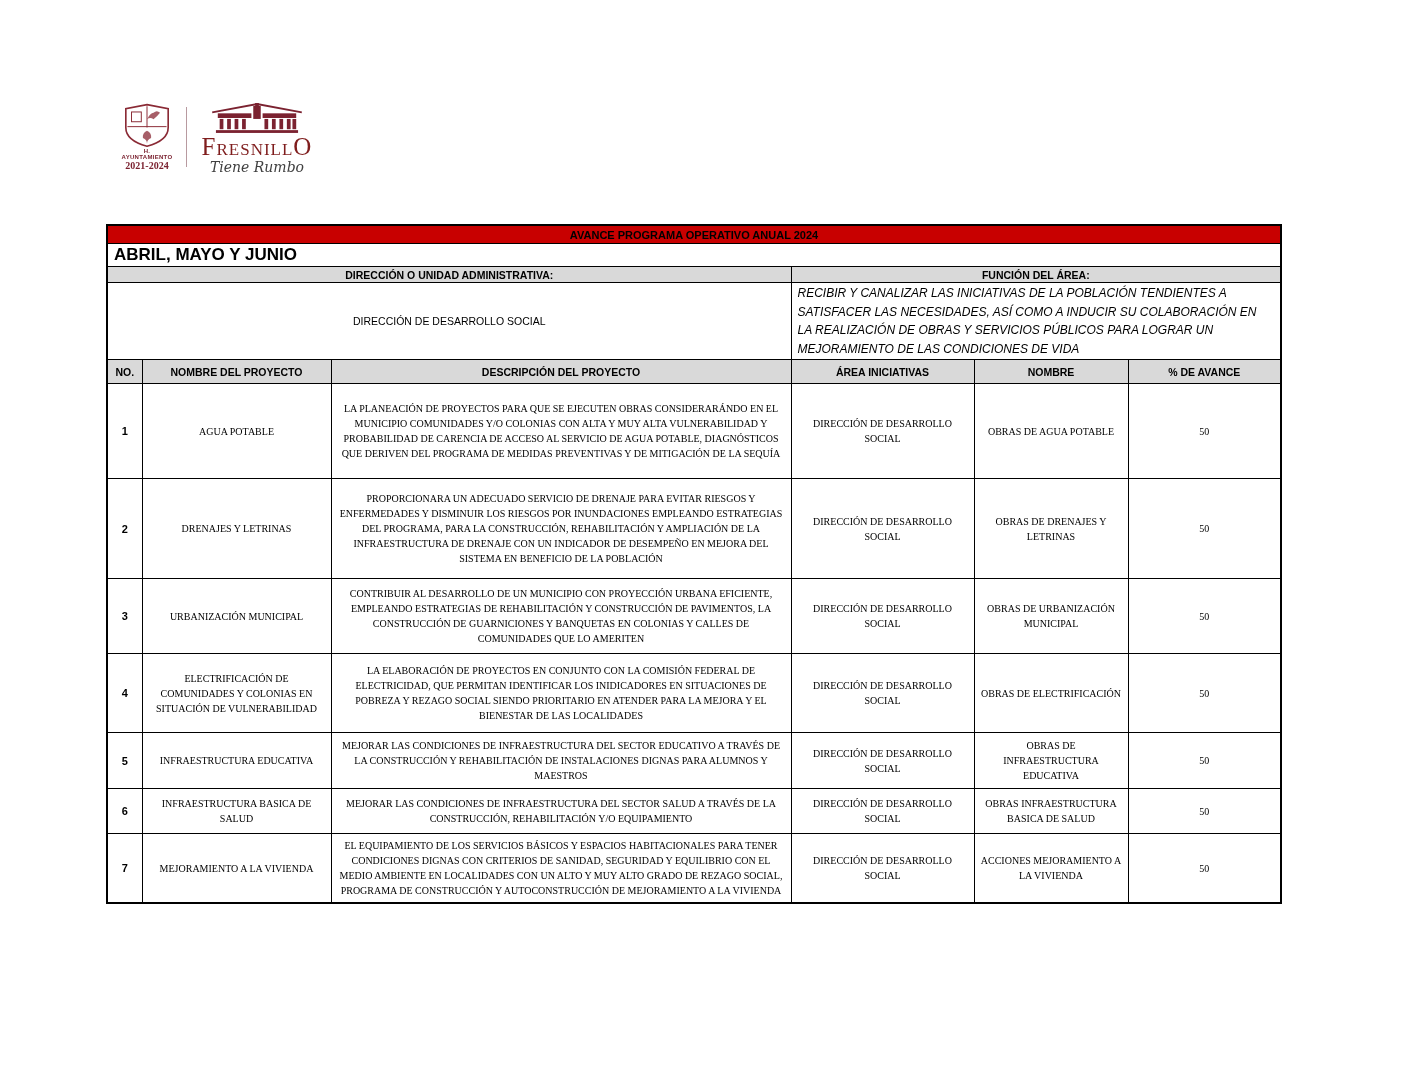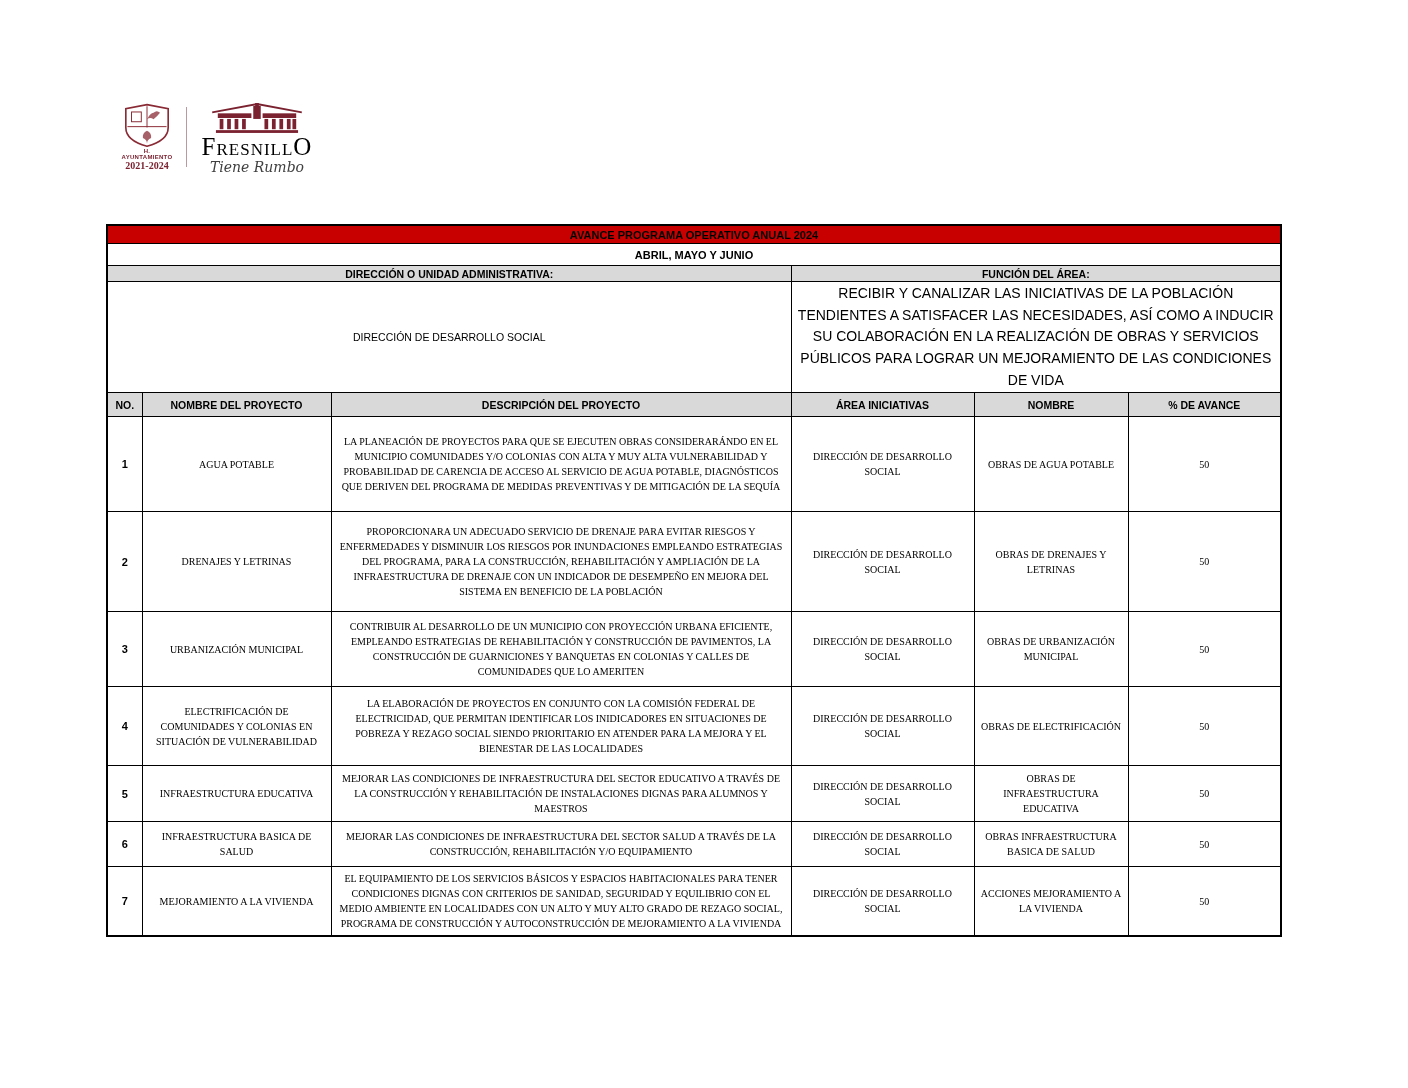--- a/index.html
+++ b/index.html
@@ -7,33 +7,33 @@
 
   
   .logo{position:absolute;left:118px;top:103px;display:flex;align-items:flex-start;}
   .crest{width:58px;text-align:center;}
   .crest svg{display:block;margin:0 auto;}
   .crest-line1{font-size:6px;color:#7b2230;font-weight:bold;letter-spacing:.3px;margin-top:1px;}
   .crest-line2{font-size:10px;color:#7b2230;font-weight:bold;font-family:"Liberation Serif",serif;}
   .logo-divider{width:1px;background:#b89aa0;height:60px;margin:4px 10px 0 10px;}
   .brand{width:120px;text-align:center;}
   .brand svg{display:block;margin:0 auto;}
-  .brand-name{font-family:"Liberation Serif",serif;color:#000000;font-size:17px;letter-spacing:1px;line-height:1;margin-top:1px;white-space:nowrap;}
+  .brand-name{font-family:"Liberation Serif",serif;color:#7f1d1d;font-size:17px;letter-spacing:1px;line-height:1;margin-top:1px;white-space:nowrap;}
   .brand-name .bigcap{font-size:25px;}
   .brand-tagline{font-family:"DejaVu Serif",serif;font-style:italic;color:#404040;font-size:14px;margin-top:0px;}
 
   
   table.report{position:absolute;left:106px;top:224px;width:1174px;border-collapse:collapse;table-layout:fixed;border:2px solid #000;}
   table.report td,table.report th{border:1px solid #000;overflow:hidden;padding:1px 6px;vertical-align:middle;}
   .title-row td{background:#c80000;font-weight:bold;font-size:11px;text-align:center;height:15px;padding:0;}
-  .period-row td{font-weight:bold;font-size:11px;text-align:center;height:19px;padding:0;margin-top:33px;}
+  .period-row td{font-weight:bold;font-size:17px;text-align:left;height:19px;padding:0;margin-top:33px;}
   .labels-row td{background:#d9d9d9;font-weight:bold;font-size:10.5px;text-align:center;height:13px;padding:0;}
   .info-row{height:66px;}
   .info-left{font-size:10.5px;text-align:center;}
-  .info-right{font-size:14px;text-align:center;vertical-align:top;line-height:1.55;padding-top:2px;}
+  .info-right{font-size:12px;text-align:left;vertical-align:top;line-height:1.55;padding-top:2px;font-style:italic;}
   .cols-row th{background:#d9d9d9;font-weight:bold;font-size:10.5px;text-align:center;height:21px;}
   .data-row td{font-family:"Liberation Serif",serif;font-size:10px;text-align:center;line-height:1.5;}
   .data-row .no-cell{font-family:"Liberation Sans",sans-serif;font-weight:bold;font-size:11px;}
   .desc-cell{padding:0 14px;}
 </style>
 </head>
 <body>
 
 <div class="logo">
   <div class="crest">

